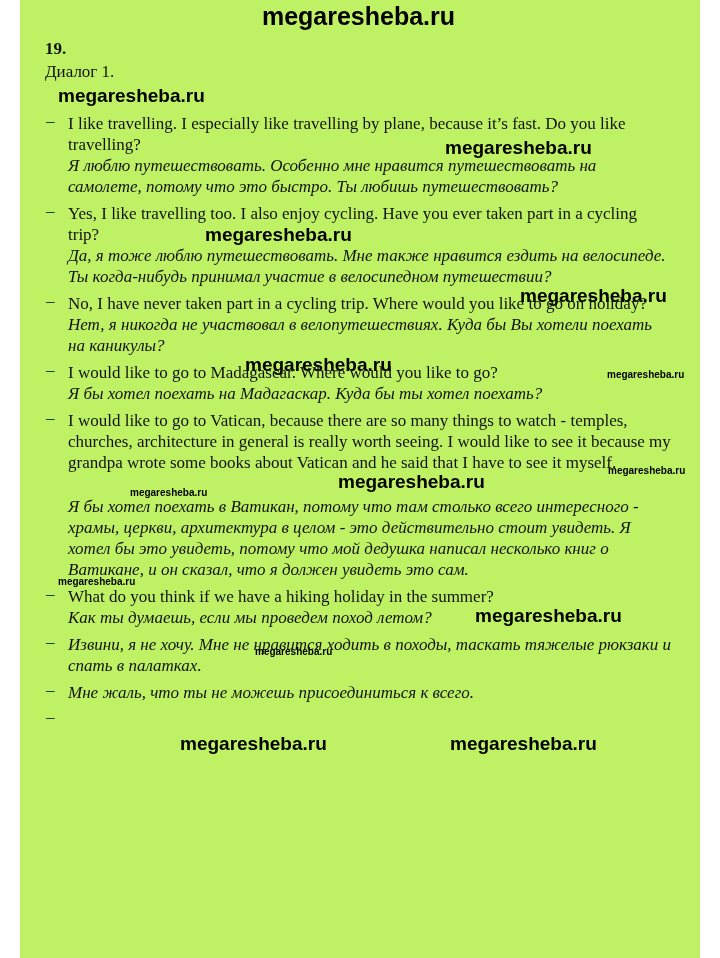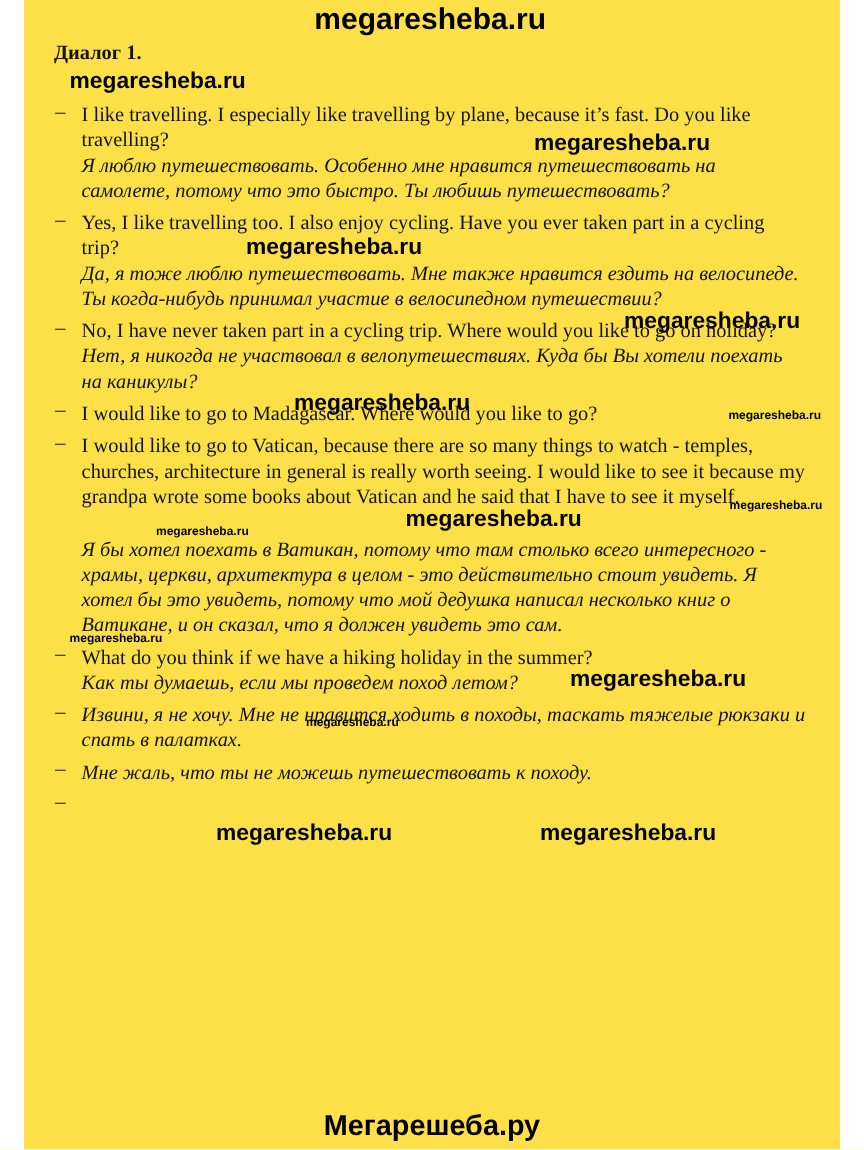--- a/index.html
+++ b/index.html
@@ -1,35 +1,35 @@
 <!DOCTYPE html>
 <html><head>
 <meta charset="utf-8">
 <style>
   * { margin:0; padding:0; box-sizing:border-box; }
   html,body { background:#ffffff; }
   .page {
     position:relative;
     width:680px; height:958px;
     margin:0 auto;
-    background:#fde047;
+    background:#bef264;
     color:#121212;
     font-family:"Liberation Serif", serif;
     font-size:17px; line-height:21px;
     padding:0 28px 0 25px;
     overflow:hidden;
   }
   .top-wm {
     text-align:center;
     font-family:"Liberation Sans", sans-serif;
     font-weight:700; font-size:25px; line-height:30px;
     padding-top:1px; color:#000;
   }
   .ex-num   { font-weight:700; margin-top:7px; }
-  .dlg-title{ font-weight:700; margin-top:2px; }
+  .dlg-title{ font-weight:400; margin-top:2px; }
   .flow-wm {
     font-family:"Liberation Sans", sans-serif;
     font-weight:700; font-size:19px; line-height:22px;
     margin:3px 0 2px 13px; color:#000;
   }
   .turn { position:relative; padding-left:23px; margin-top:6px; }
   .turn .dash { position:absolute; left:1px; top:-3px; font-weight:400; }
   .turn p.en { font-style:normal; }
   .turn p.ru { font-style:italic;font-family:Liberation Serif, serif; }
   .gap-before-ru p.ru { margin-top:23px; }
@@ -48,20 +48,21 @@
     font-weight:700; font-size:24px; color:#000;
   }
 </style>
 </head>
 <body>
 
 <div class="page">
 
   <div class="top-wm">megaresheba.ru</div>
 
+  <div class="ex-num">19.</div>
 
   <div class="dlg-title">Диалог 1.</div>
 
   <div class="flow-wm">megaresheba.ru</div>
 
   <div class="turn">
     <span class="dash">–</span>
     <p class="en">I like travelling. I especially like travelling by plane, because it’s fast. Do you like travelling?</p>
     <p class="ru">Я люблю путешествовать. Особенно мне нравится путешествовать на самолете, потому что это быстро. Ты любишь путешествовать?</p>
     <span class="wm wm-lg" style="left:400px; top:25px;">megaresheba.ru</span>
@@ -78,20 +79,21 @@
   <div class="turn">
     <span class="dash">–</span>
     <p class="en">No, I have never taken part in a cycling trip. Where would you like to go on holiday?</p>
     <p class="ru">Нет, я никогда не участвовал в велопутешествиях. Куда бы Вы хотели поехать на каникулы?</p>
     <span class="wm wm-lg" style="left:200px; top:62px;">megaresheba.ru</span>
   </div>
 
   <div class="turn">
     <span class="dash">–</span>
     <p class="en">I would like to go to Madagascar. Where would you like to go?</p>
+    <p class="ru">Я бы хотел поехать на Мадагаскар. Куда бы ты хотел поехать?</p>
     <span class="wm wm-sm" style="left:562px; top:7px;">megaresheba.ru</span>
   </div>
 
   <div class="turn gap-before-ru">
     <span class="dash">–</span>
     <p class="en">I would like to go to Vatican, because there are so many things to watch - temples, churches, architecture in general is really worth seeing. I would like to see it because my grandpa wrote some books about Vatican and he said that I have to see it myself.</p>
     <p class="ru">Я бы хотел поехать в Ватикан, потому что там столько всего интересного - храмы, церкви, архитектура в целом - это действительно стоит увидеть. Я хотел бы это увидеть, потому что мой дедушка написал несколько книг о Ватикане, и он сказал, что я должен увидеть это сам.</p>
     <span class="wm wm-sm" style="left:563px; top:55px;">megaresheba.ru</span>
     <span class="wm wm-lg" style="left:293px; top:62px;">megaresheba.ru</span>
     <span class="wm wm-sm" style="left:85px; top:77px;">megaresheba.ru</span>
@@ -106,24 +108,23 @@
   </div>
 
   <div class="turn">
     <span class="dash">–</span>
     <p class="ru">Извини, я не хочу. Мне не нравится ходить в походы, таскать тяжелые рюкзаки и спать в палатках.</p>
     <span class="wm wm-sm" style="left:210px; top:12px;">megaresheba.ru</span>
   </div>
 
   <div class="turn">
     <span class="dash">–</span>
-    <p class="ru">Мне жаль, что ты не можешь путешествовать к походу.</p>
+    <p class="ru">Мне жаль, что ты не можешь присоединиться к всего.</p>
   </div>
 
   <div class="turn">
     <span class="dash">–</span>
     <span class="wm wm-lg" style="left:135px; top:25px;">megaresheba.ru</span>
     <span class="wm wm-lg" style="left:405px; top:25px;">megaresheba.ru</span>
   </div>
 
-  <div class="footer">Мегарешеба.ру</div>
 
 </div>
 
 </body></html>

